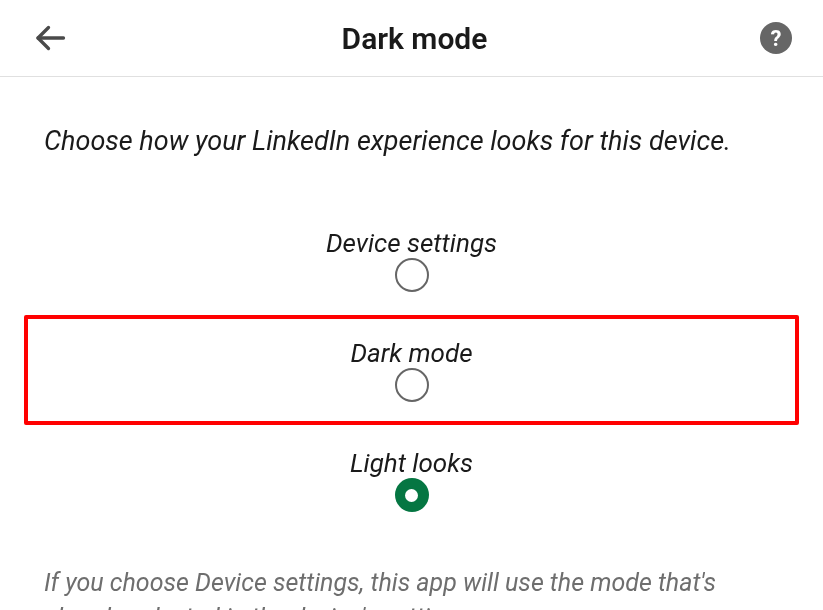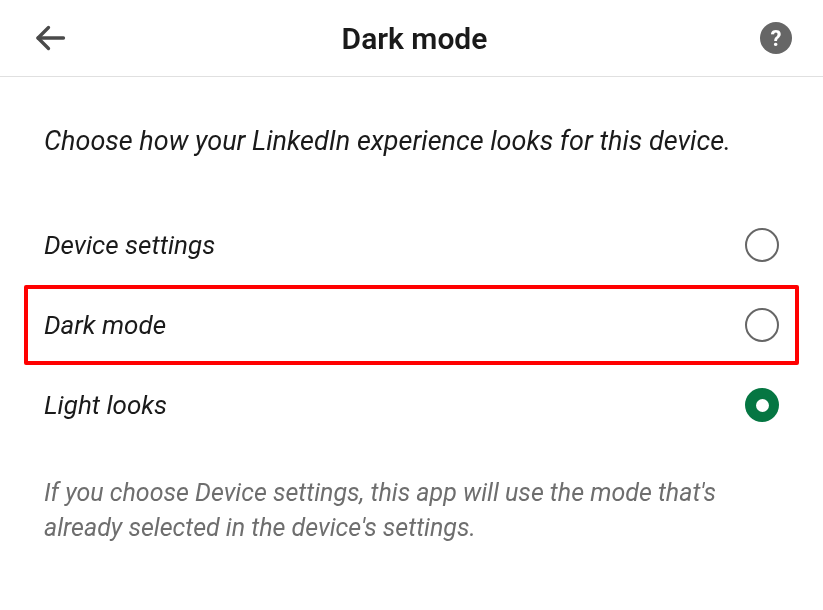--- a/index.html
+++ b/index.html
@@ -74,20 +74,21 @@
     .options-wrapper {
       margin-left: -20px;
       margin-right: -20px;
     }
     .option-row {
       display: flex;
       align-items: center;
       justify-content: space-between;
       padding: 23px 20px;
       cursor: pointer;
+      flex-direction: column;
     }
     .option-row.highlighted {
       border: 4px solid #ff0000;
       border-radius: 2px;
       padding: 19px 16px;
     }
     .option-label {
       font-size: 26px;
       font-weight: 400;
       color: #1a1a1a;

